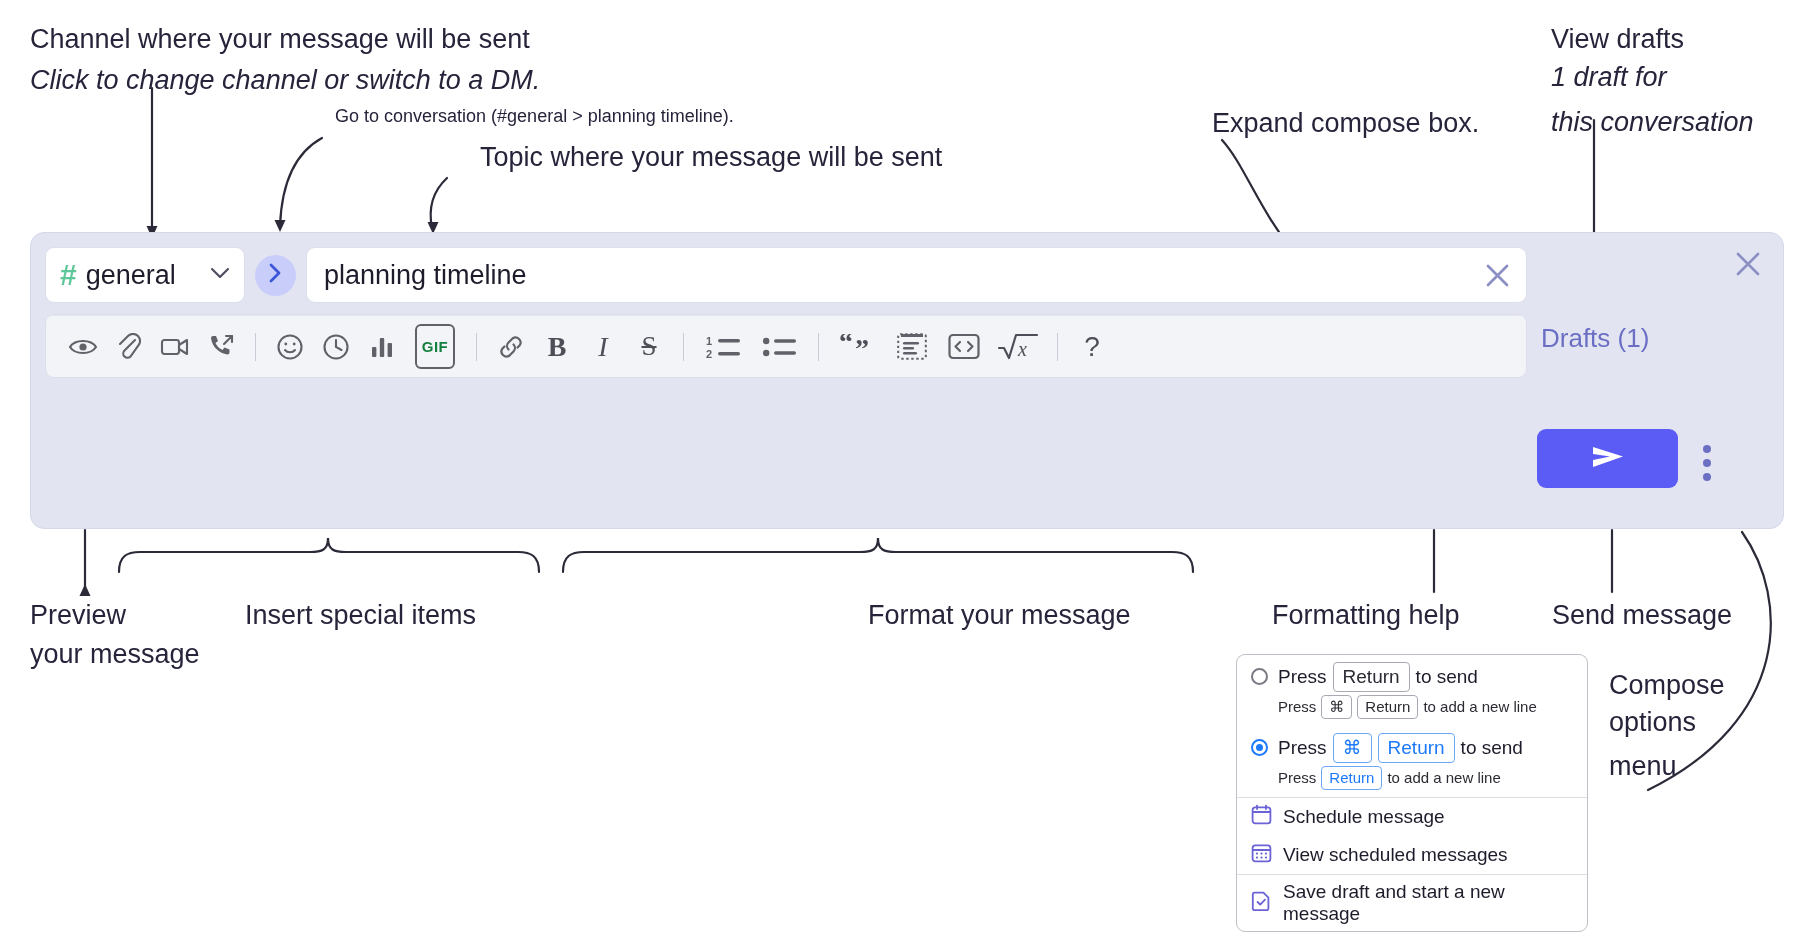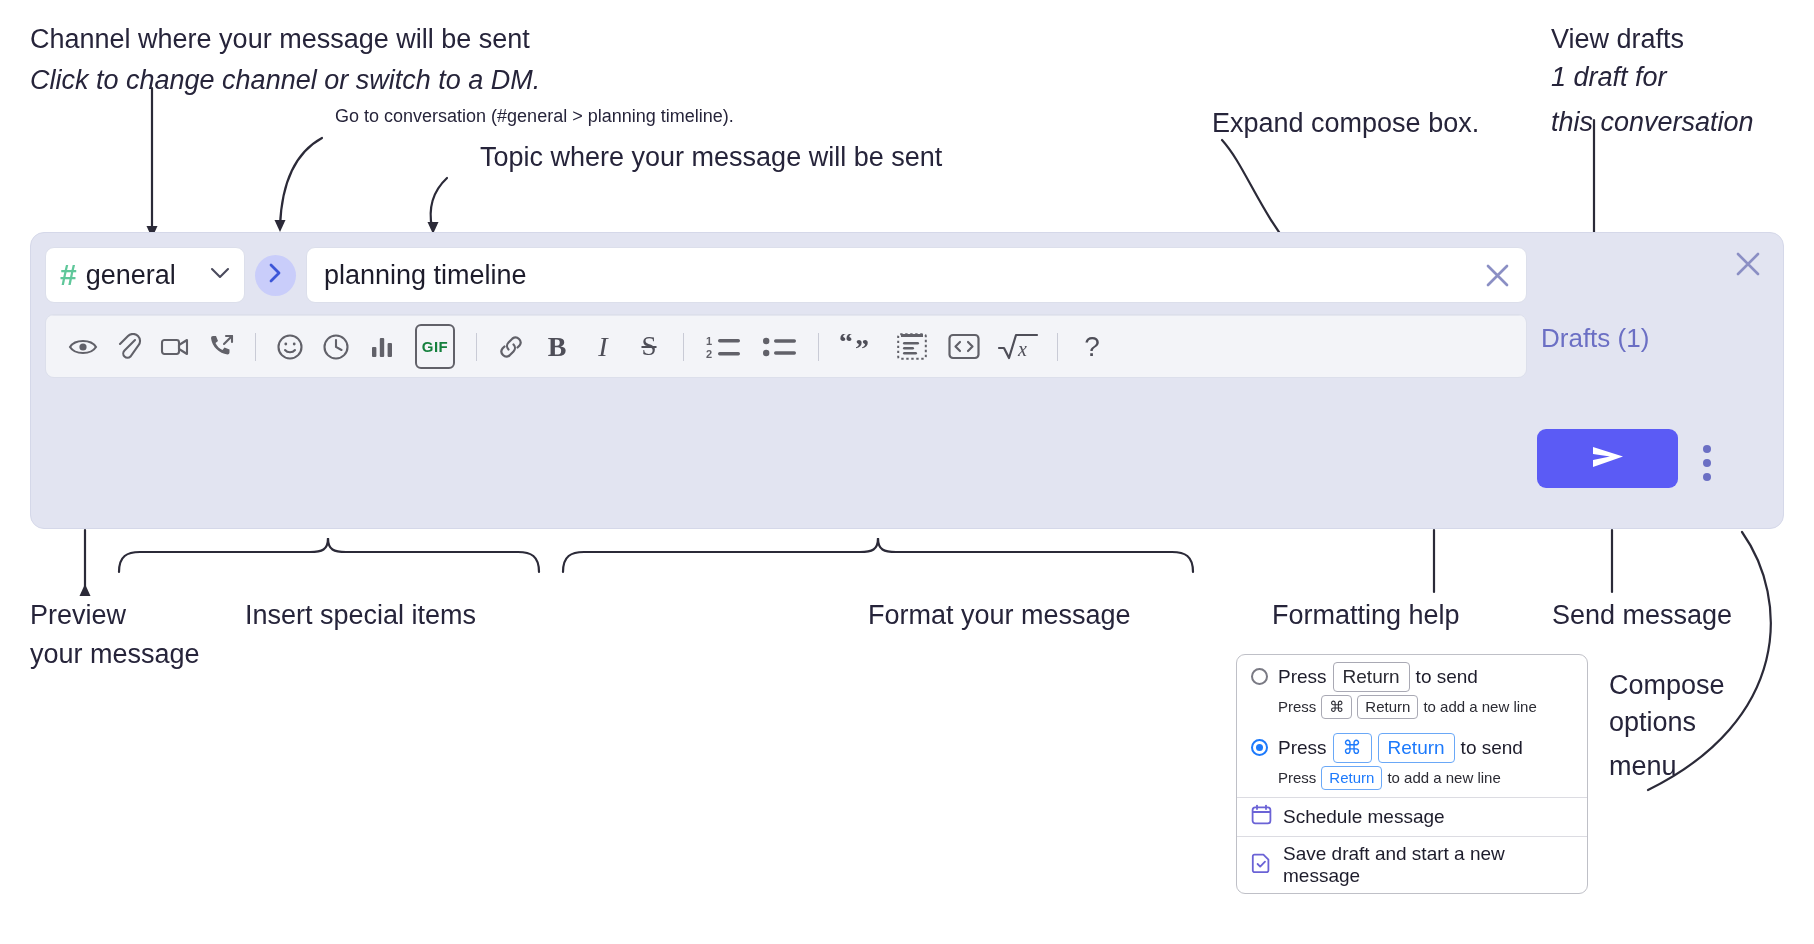--- a/index.html
+++ b/index.html
@@ -427,20 +427,37 @@
       <svg width="21" height="21" viewBox="0 0 21 21" fill="none" stroke="#6b63d6" stroke-width="1.8">
         <rect x="1.6" y="3.4" width="17.8" height="16" rx="2.6"></rect>
           <path d="M1.6 8 H19.4" stroke-width="2.2"></path>
         <path d="M6 1.6 V5" stroke-linecap="round"></path>
           <path d="M15 1.6 V5" stroke-linecap="round"></path>
       </svg>
     </span>
     <span>Schedule message</span>
   </div>
 
+  <div class="mitem">
+    <span>
+      <svg width="21" height="21" viewBox="0 0 21 21" fill="none" stroke="#6b63d6" stroke-width="1.8">
+        <rect x="1.6" y="3.4" width="17.8" height="16" rx="2.6"></rect>
+          <path d="M1.6 8 H19.4" stroke-width="2.2"></path>
+        <g fill="#6b63d6" stroke="none">
+          <circle cx="6" cy="11.6" r="1.1"></circle>
+            <circle cx="10.5" cy="11.6" r="1.1"></circle>
+            <circle cx="15" cy="11.6" r="1.1"></circle>
+          <circle cx="6" cy="15.6" r="1.1"></circle>
+            <circle cx="10.5" cy="15.6" r="1.1"></circle>
+            <circle cx="15" cy="15.6" r="1.1"></circle>
+        </g>
+      </svg>
+    </span>
+    <span>View scheduled messages</span>
+  </div>
 
   <div class="mdiv"></div>
 
   <div class="mitem">
     <span>
       <svg width="21" height="21" viewBox="0 0 21 21" fill="none" stroke="#6b63d6" stroke-width="1.8" stroke-linecap="round" stroke-linejoin="round">
         <path d="M3.4 2.6 h9 l5 5 v11 a1.6 1.6 0 0 1 -1.6 1.6 h-12.4 a1.6 1.6 0 0 1 -1.6 -1.6 v-14.4 a1.6 1.6 0 0 1 1.6 -1.6 Z"></path>
         <path d="M6.6 12 L9.2 14.6 L14 9.6"></path>
       </svg>
     </span>

